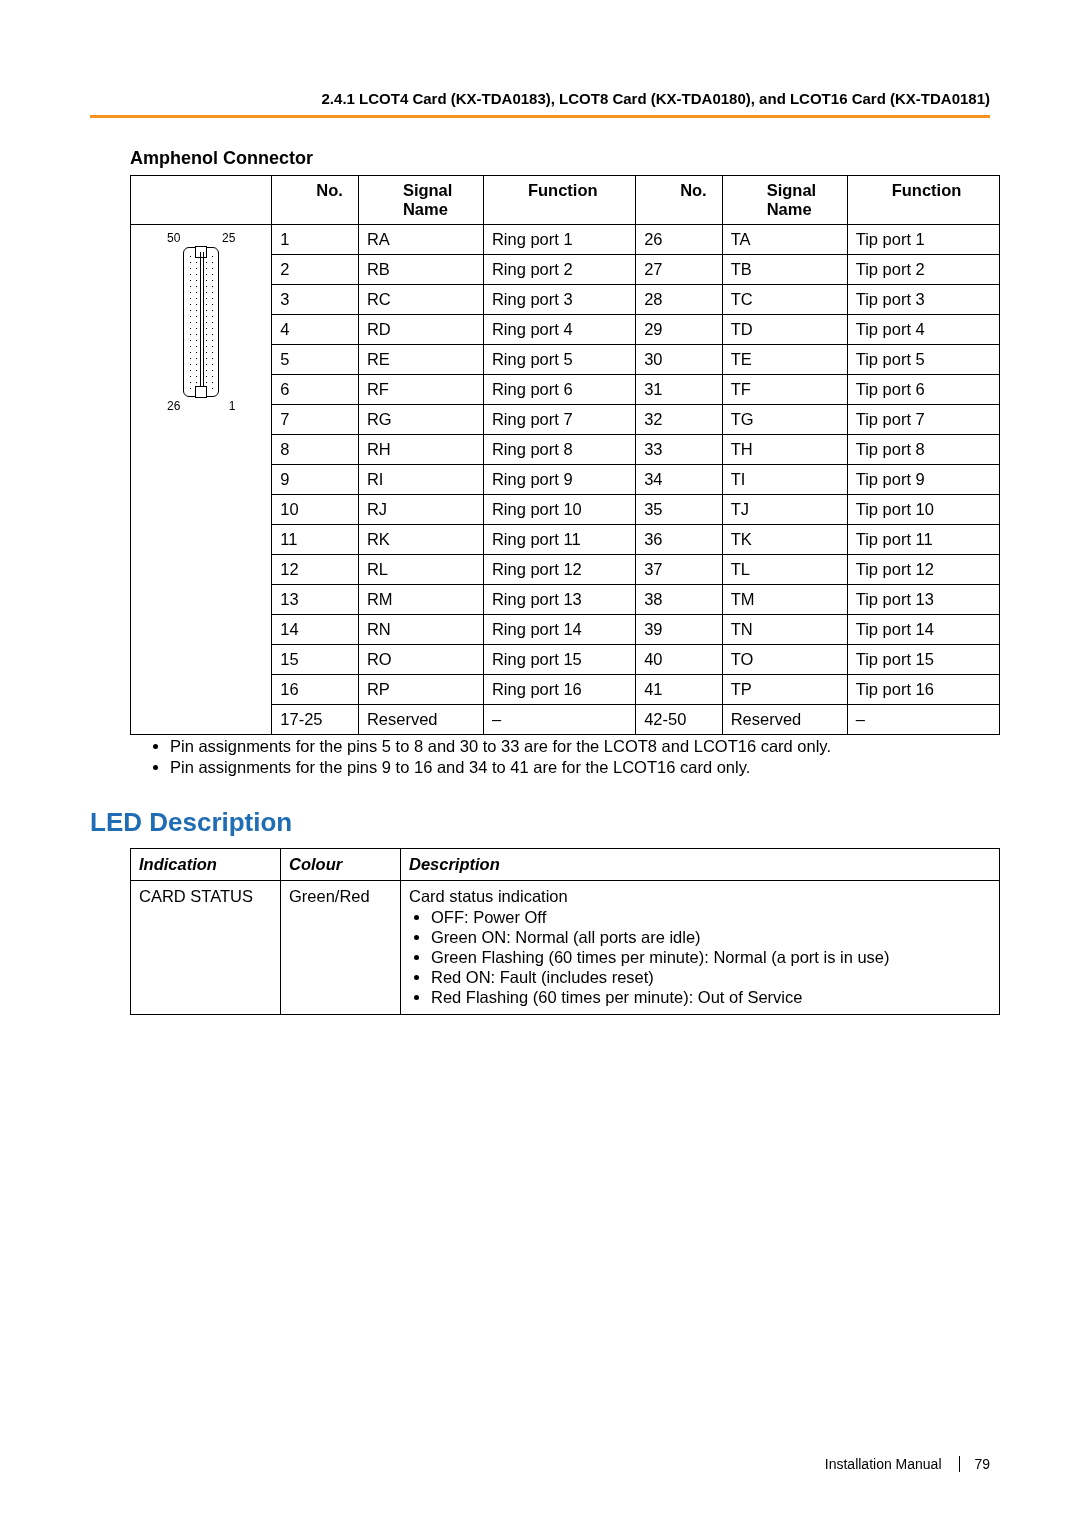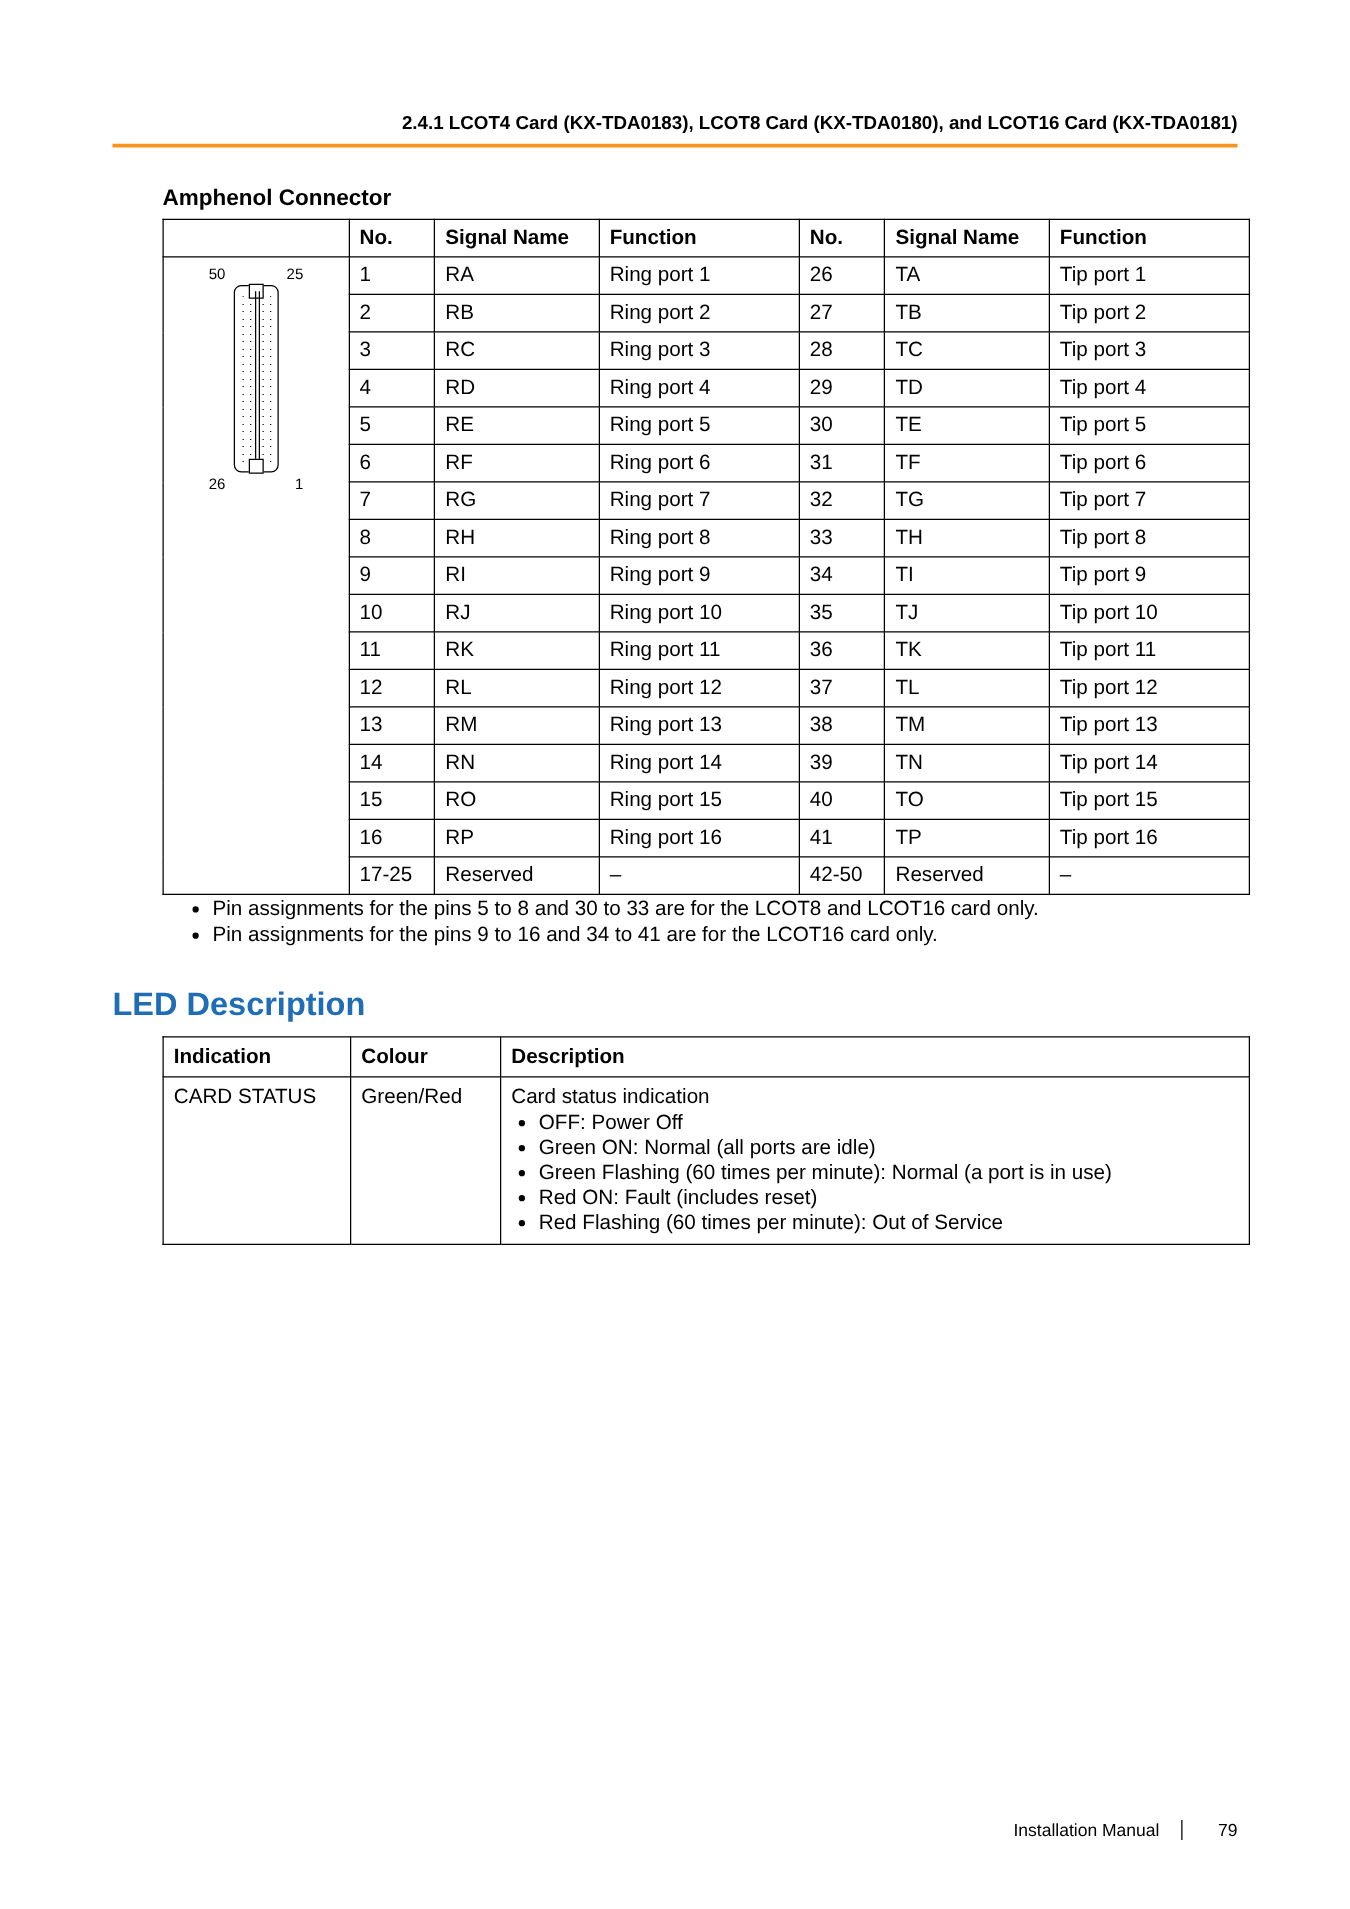--- a/index.html
+++ b/index.html
@@ -43,21 +43,21 @@
   .pin-table {
     margin-left: 40px;
     width: 870px;
   }
   .pin-table th, .pin-table td {
     border: 1px solid #000;
     padding: 5px 8px;
     text-align: left;
     vertical-align: top;
   }
-  .pin-table th { font-weight: bold; }
+  .pin-table th { font-weight: bold; padding-left: 44px; }
   .pin-table td.diagram-cell {
     width: 130px;
     vertical-align: top;
     padding: 6px;
     font-size: 11px;
   }
   .col-no { width: 60px; }
   .col-sig { width: 115px; }
   .col-fn { width: 140px; margin-left: 34px; }
   .note-title {
@@ -76,35 +76,35 @@
     margin-left: 40px;
     width: 870px;
   }
   .led-table th, .led-table td {
     border: 1px solid #000;
     padding: 6px 8px;
     text-align: left;
     vertical-align: top;
     font-size: 16.5px;
   }
-  .led-table th { font-weight: bold; }
+  .led-table th { font-weight: bold; font-style: italic; }
   .col-ind { width: 150px; }
   .col-col { width: 120px; }
   .desc-list { margin: 2px 0 0 22px; padding: 0; }
   .desc-list li { margin: 1px 0; }
   .footer {
     position: absolute;
     bottom: 55px;
     right: 90px;
     font-size: 14px;
   }
   .footer .pn {
     display: inline-block;
     border-left: 1px solid #000;
-    padding-left: 28px;
+    padding-left: 14px;
     margin-left: 14px;
   }
   
   .conn-wrap { text-align: center; }
   .conn-label-top { display: flex; justify-content: space-between; padding: 0 30px; font-size: 12px; }
   .conn-label-bot { display: flex; justify-content: space-between; padding: 0 30px; font-size: 12px; }
   .connector {
     margin: 2px auto;
     width: 36px;
     height: 150px;

